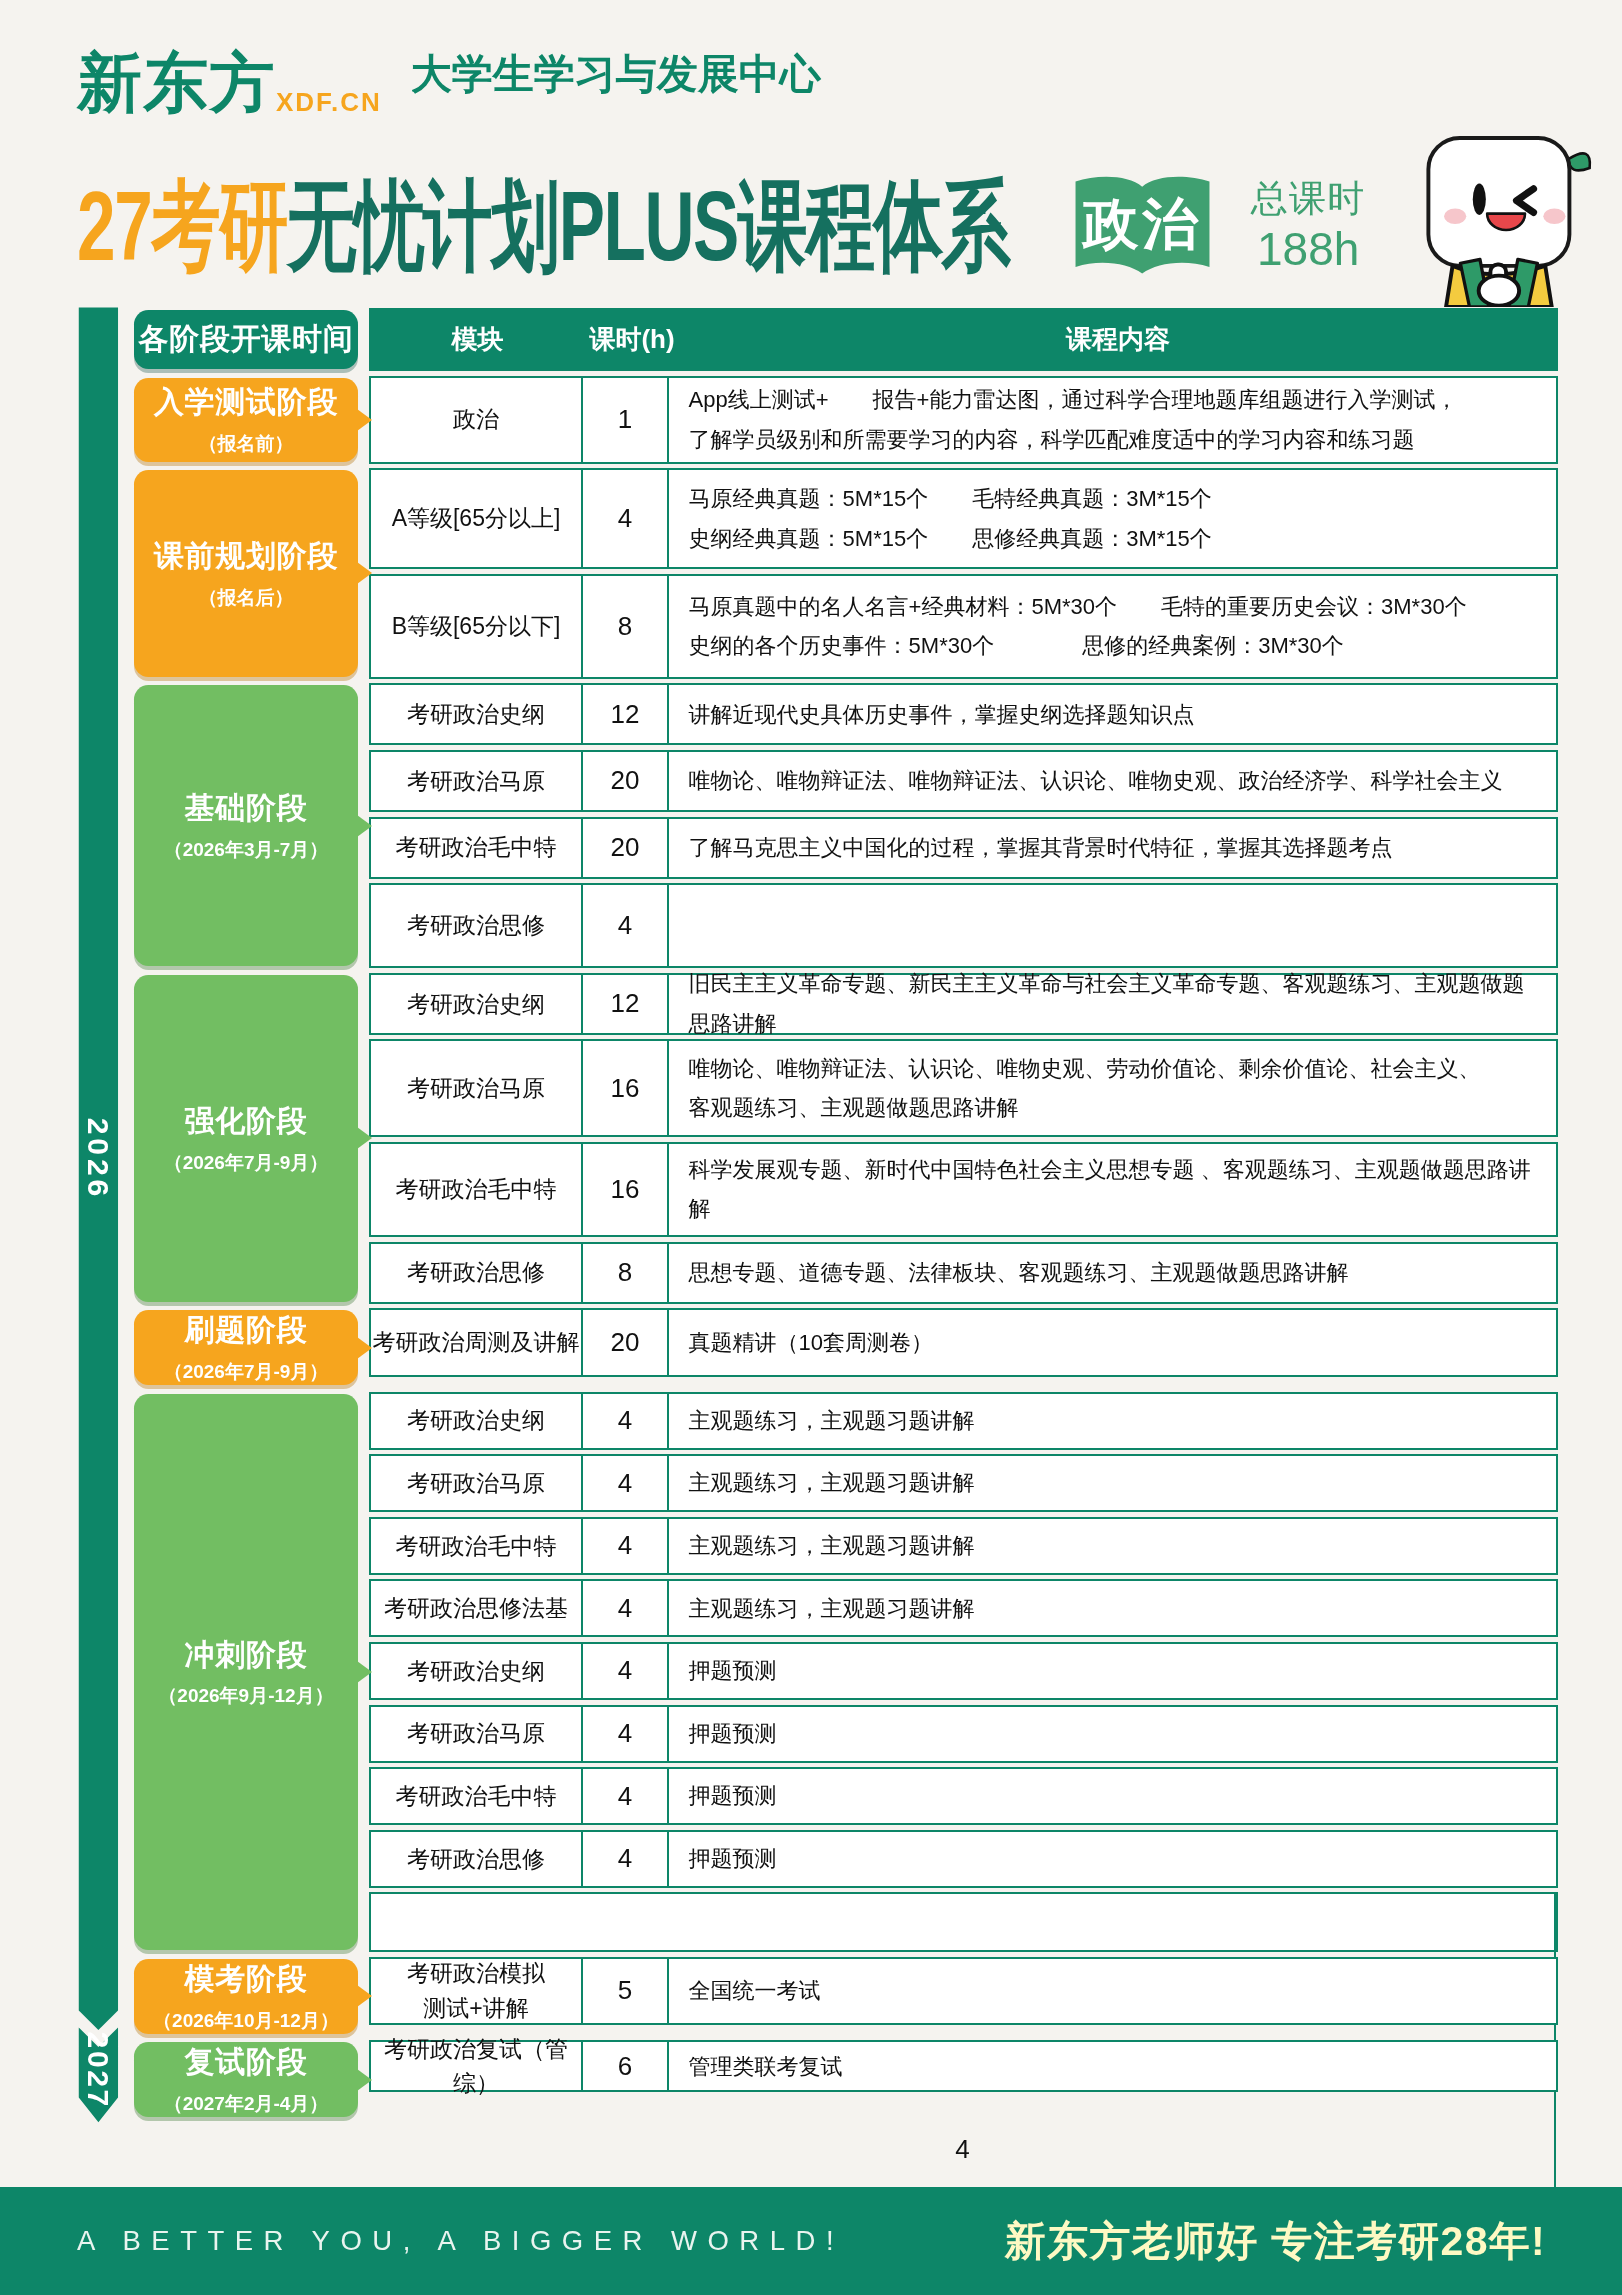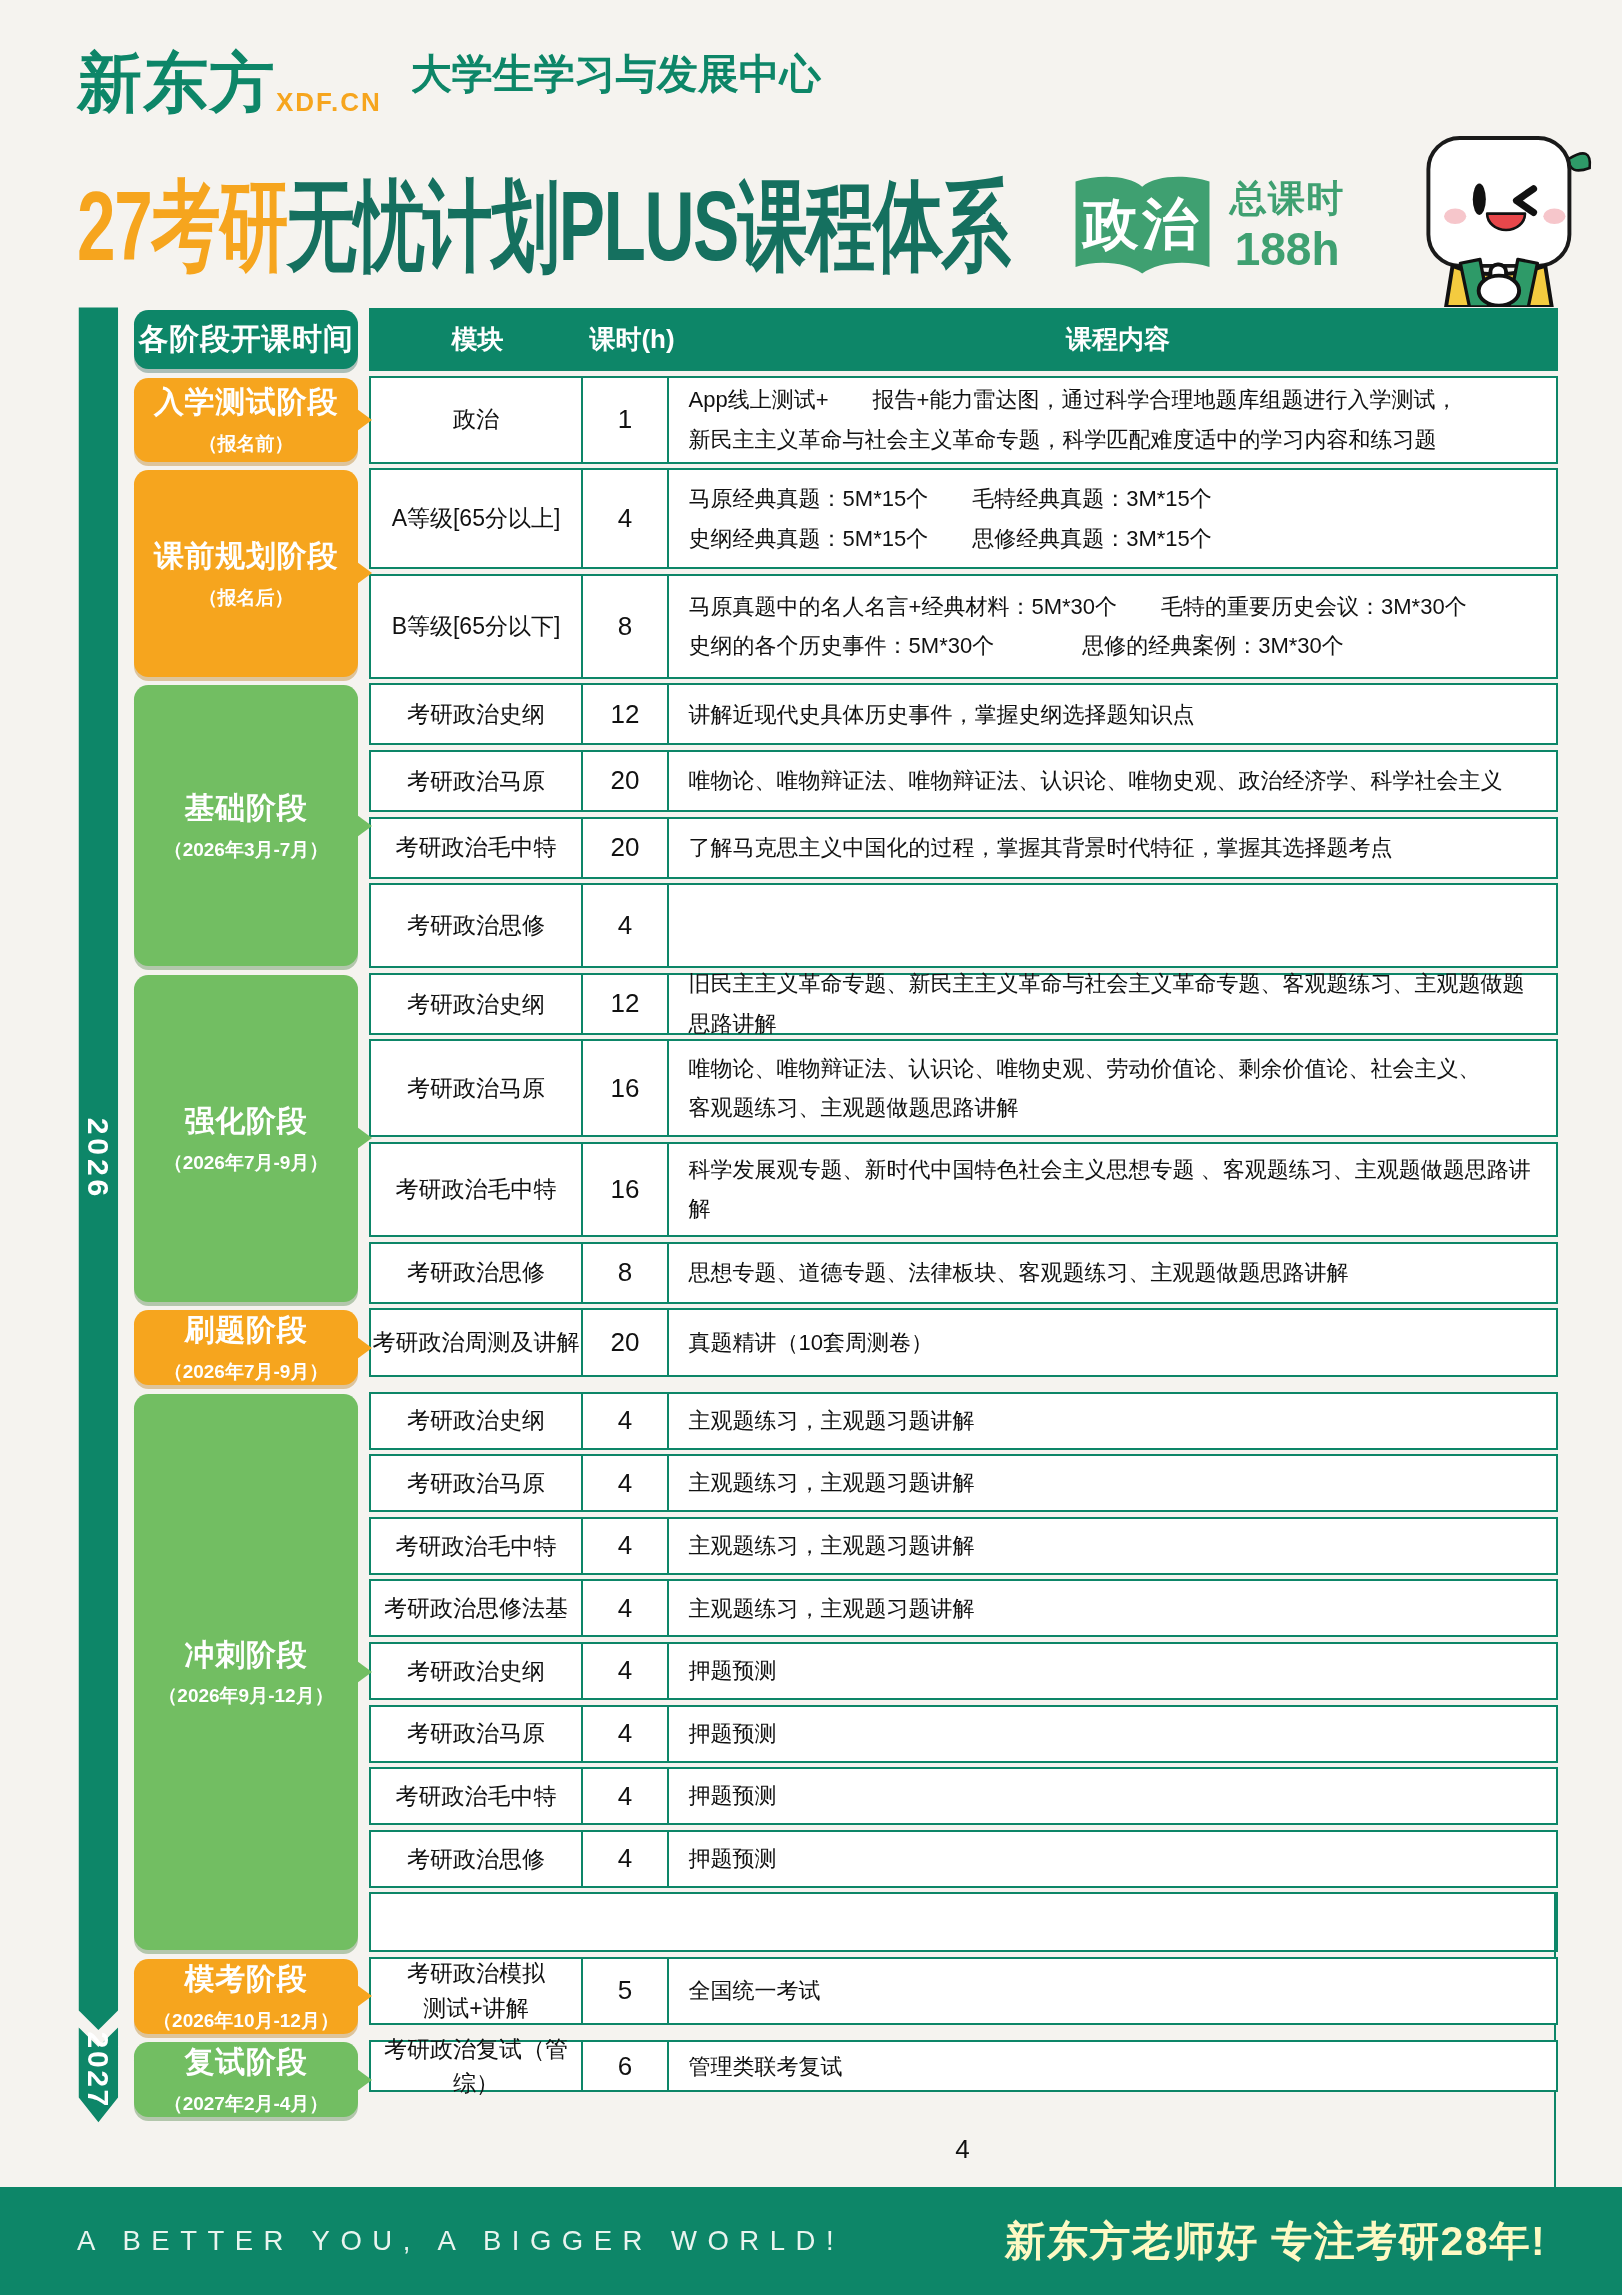--- a/index.html
+++ b/index.html
@@ -26,21 +26,21 @@
   .logo-en{font-size:26px;font-weight:bold;color:var(--orange);margin-top:-5.2px;letter-spacing:2px;}
   .center-name{font-size:41px;font-weight:bold;color:var(--teal);margin-top:-17px;}
   
   .title{position:absolute;top:169px;left:77px;display:flex;align-items:center;z-index:3;}
   .title-text{width:967px;overflow:visible;}
   .title-text .in{display:inline-block;white-space:nowrap;font-size:99px;font-weight:bold;
     transform:scaleX(0.70);transform-origin:left center;letter-spacing:-2px;line-height:1.15;}
   .t-orange{color:var(--orange);}
   .t-green{color:var(--teal-dark);}
   .badge{width:165px;height:113px;margin-left:15.7px;flex:0 0 auto;}
-  .totals{margin-left:5px;text-align:center;color:var(--badge);font-weight:bold;line-height:1;}
+  .totals{margin-left:26px;text-align:center;color:var(--badge);font-weight:normal;line-height:1;}
   .totals .l1{font-size:37px;letter-spacing:1.3px;}
   .totals .l2{font-size:46px;margin-top:9.2px;}
   .mascot{position:absolute;top:134px;right:26px;width:206px;height:173px;z-index:2;}
   
   #timeline{position:absolute;left:0;top:0;z-index:1;pointer-events:none;}
   
   .main{position:absolute;left:134px;top:308px;width:1424px;z-index:2;}
   .grp{display:flex;gap:11px;margin-bottom:4.6px;align-items:stretch;}
   .stagecol{flex:0 0 224px;display:flex;}
   .stage{position:relative;flex:1;border-radius:14.4px;display:flex;flex-direction:column;
@@ -144,21 +144,21 @@
           <div class="stage orange">
             <div class="t">入学测试阶段</div>
             <div class="n">（报名前）</div>
           </div>
         </div>
         <div class="rowscol">
           <div class="row" style="height: 88px;">
             <div class="c1">政治</div>
             <div class="c2">1</div>
             <div class="c3">App线上测试+　　报告+能力雷达图，通过科学合理地题库组题进行入学测试，
-新民主主义革命与社会主义革命专题，科学匹配难度适中的学习内容和练习题</div>
+了解学员级别和所需要学习的内容，科学匹配难度适中的学习内容和练习题</div>
           </div>
         </div>
       </div>
       <div class="grp">
         <div class="stagecol">
           <div class="stage orange">
             <div class="t">课前规划阶段</div>
             <div class="n">（报名后）</div>
           </div>
         </div>

